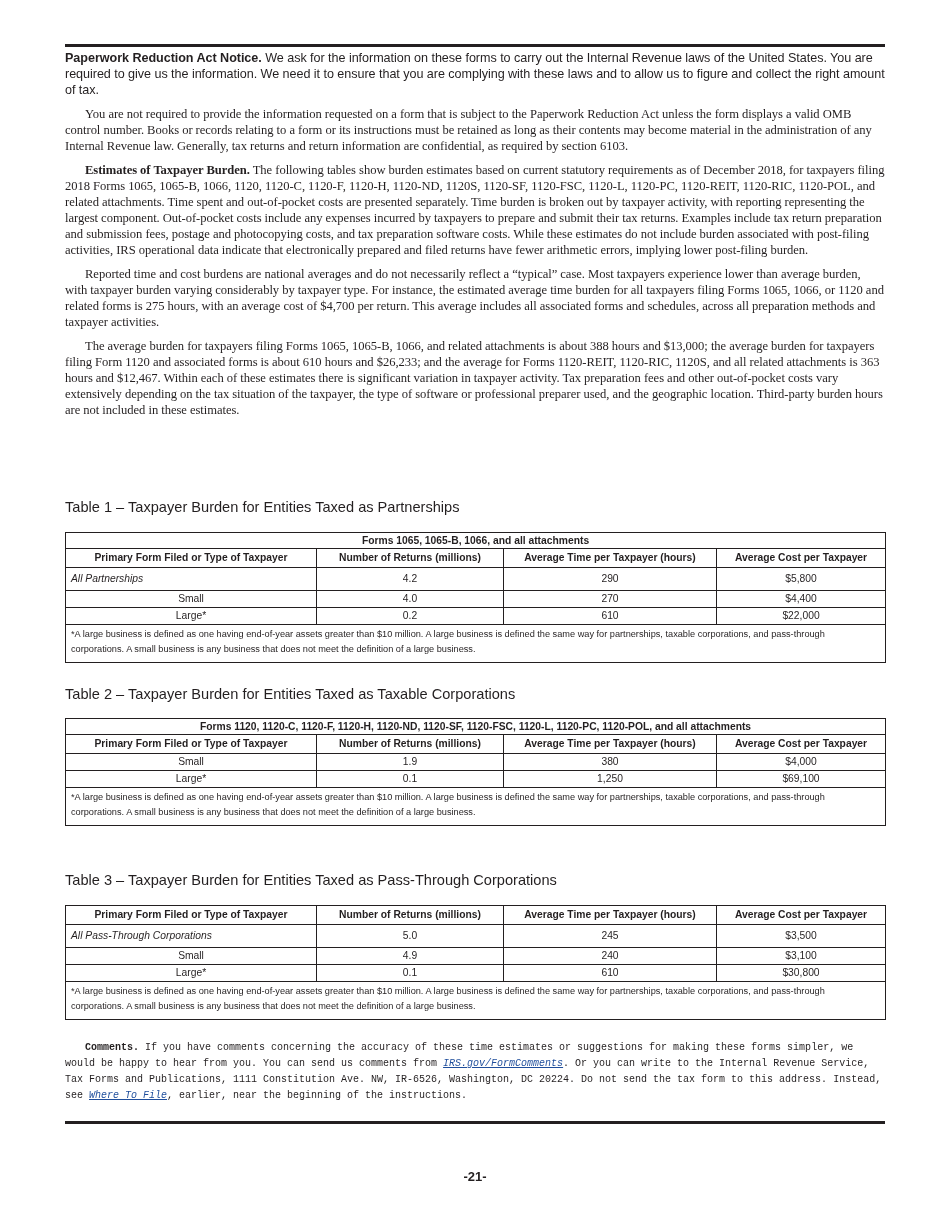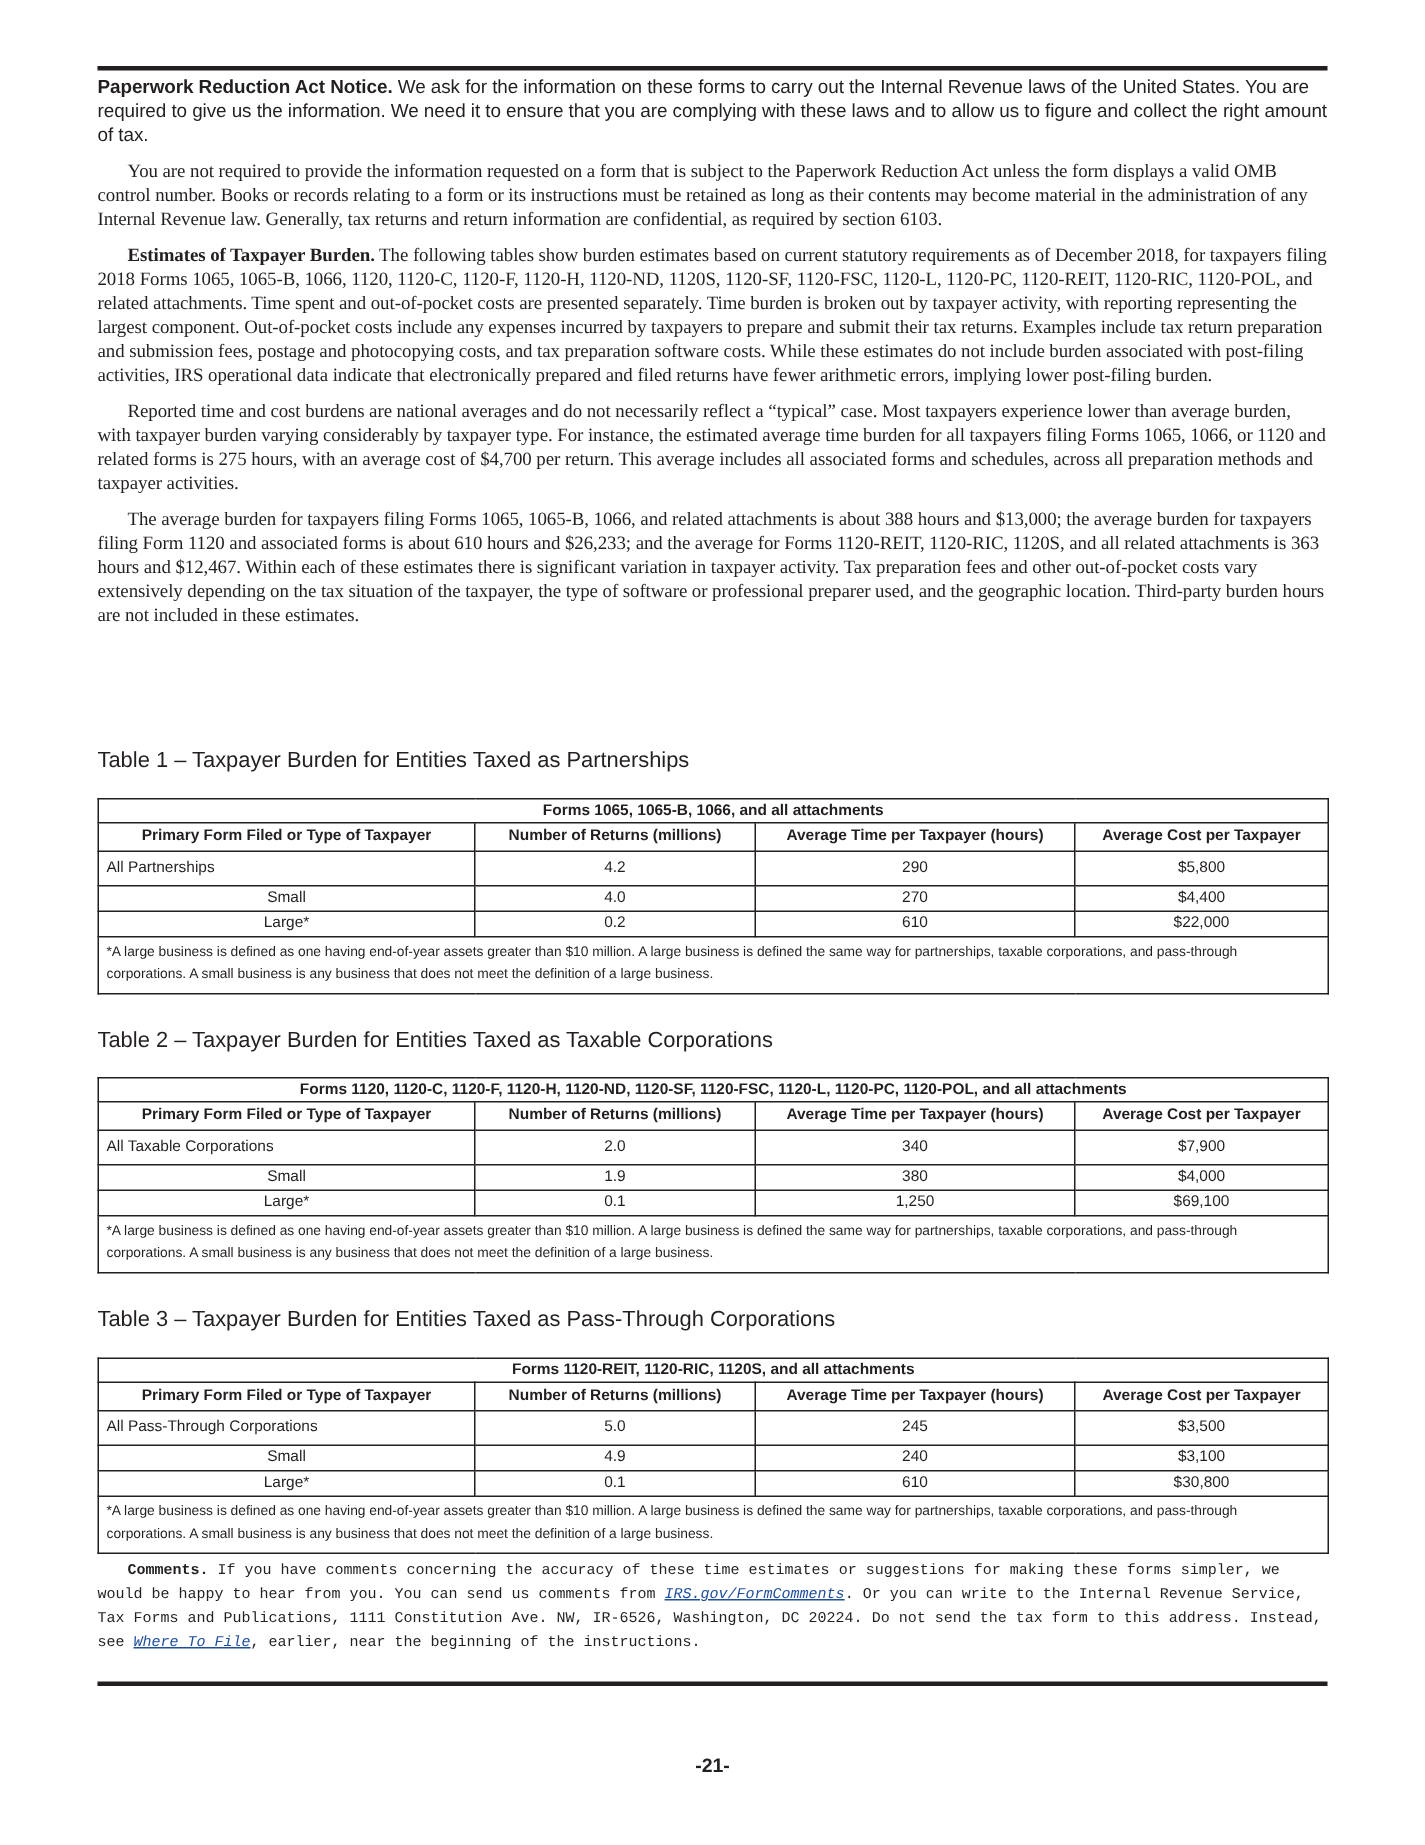--- a/index.html
+++ b/index.html
@@ -17,21 +17,21 @@
     .table-title { position: absolute; left: 0; font-size: 14.6px; font-weight: normal; white-space: nowrap; }
     table.burden {
       position: absolute; left: 0; width: 820px; border-collapse: collapse;
       font-size: 10.3px; table-layout: fixed;
     }
     table.burden td, table.burden th { border: 1px solid #231f20; padding: 0 5px; height: 16px; line-height: 16px; }
     table.burden .forms-row td { font-weight: bold; text-align: center; height: 15px; line-height: 15px; }
     table.burden th { font-weight: bold; text-align: center; height: 18px; }
     table.burden th.first { text-align: center; }
     table.burden td { text-align: center; }
-    table.burden td.first-left { text-align: left; }
+    table.burden td.first-left { text-align: left; font-style: italic; }
     table.burden tr.total td { height: 20px; line-height: 22px; }
     table.burden td.note { text-align: left; font-size: 9.2px; line-height: 14.5px; padding: 2px 5px 6px 5px; height: auto; }
     .comments { position: absolute; left: 0; top: 1040px; width: 820px; font-size: 10px; line-height: 16px; font-family: Liberation Mono, monospace; }
     .comments p { margin: 0; text-indent: 20px; }
     a.link { color: #1f4e9c; font-style: italic; text-decoration: underline; }
     .page-number { position: absolute; left: 0; top: 1169px; width: 820px; text-align: center; font-size: 13px; font-weight: bold; }
   </style>
 </head>
 <body>
 
@@ -99,26 +99,20 @@
     <tbody>
         <tr class="forms-row">
           <td colspan="4">Forms 1120, 1120-C, 1120-F, 1120-H, 1120-ND, 1120-SF, 1120-FSC, 1120-L, 1120-PC, 1120-POL, and all attachments</td>
         </tr>
     <tr>
       <th class="first">Primary Form Filed or Type of Taxpayer</th>
       <th>Number of Returns (millions)</th>
       <th>Average Time per Taxpayer (hours)</th>
       <th>Average Cost per Taxpayer</th>
     </tr>
-    <tr class="total">
-      <td class="first-left">All Taxable Corporations</td>
-      <td>2.0</td>
-      <td>340</td>
-      <td>$7,900</td>
-    </tr>
     <tr>
       <td>Small</td>
       <td>1.9</td>
       <td>380</td>
       <td>$4,000</td>
     </tr>
     <tr>
       <td>Large*</td>
       <td>0.1</td>
       <td>1,250</td>
@@ -132,23 +126,20 @@
 
   <div class="table-title" style="top:872px;">Table 3 – Taxpayer Burden for Entities Taxed as Pass-Through Corporations</div>
   <table class="burden" style="top:905px;">
     <colgroup>
         <col style="width:251px">
         <col style="width:187px">
         <col style="width:213px">
         <col style="width:169px">
       </colgroup>
     <tbody>
-        <tr class="forms-row">
-          <td colspan="4">Forms 1120-REIT, 1120-RIC, 1120S, and all attachments</td>
-        </tr>
     <tr>
       <th class="first">Primary Form Filed or Type of Taxpayer</th>
       <th>Number of Returns (millions)</th>
       <th>Average Time per Taxpayer (hours)</th>
       <th>Average Cost per Taxpayer</th>
     </tr>
     <tr class="total">
       <td class="first-left">All Pass-Through Corporations</td>
       <td>5.0</td>
       <td>245</td>

